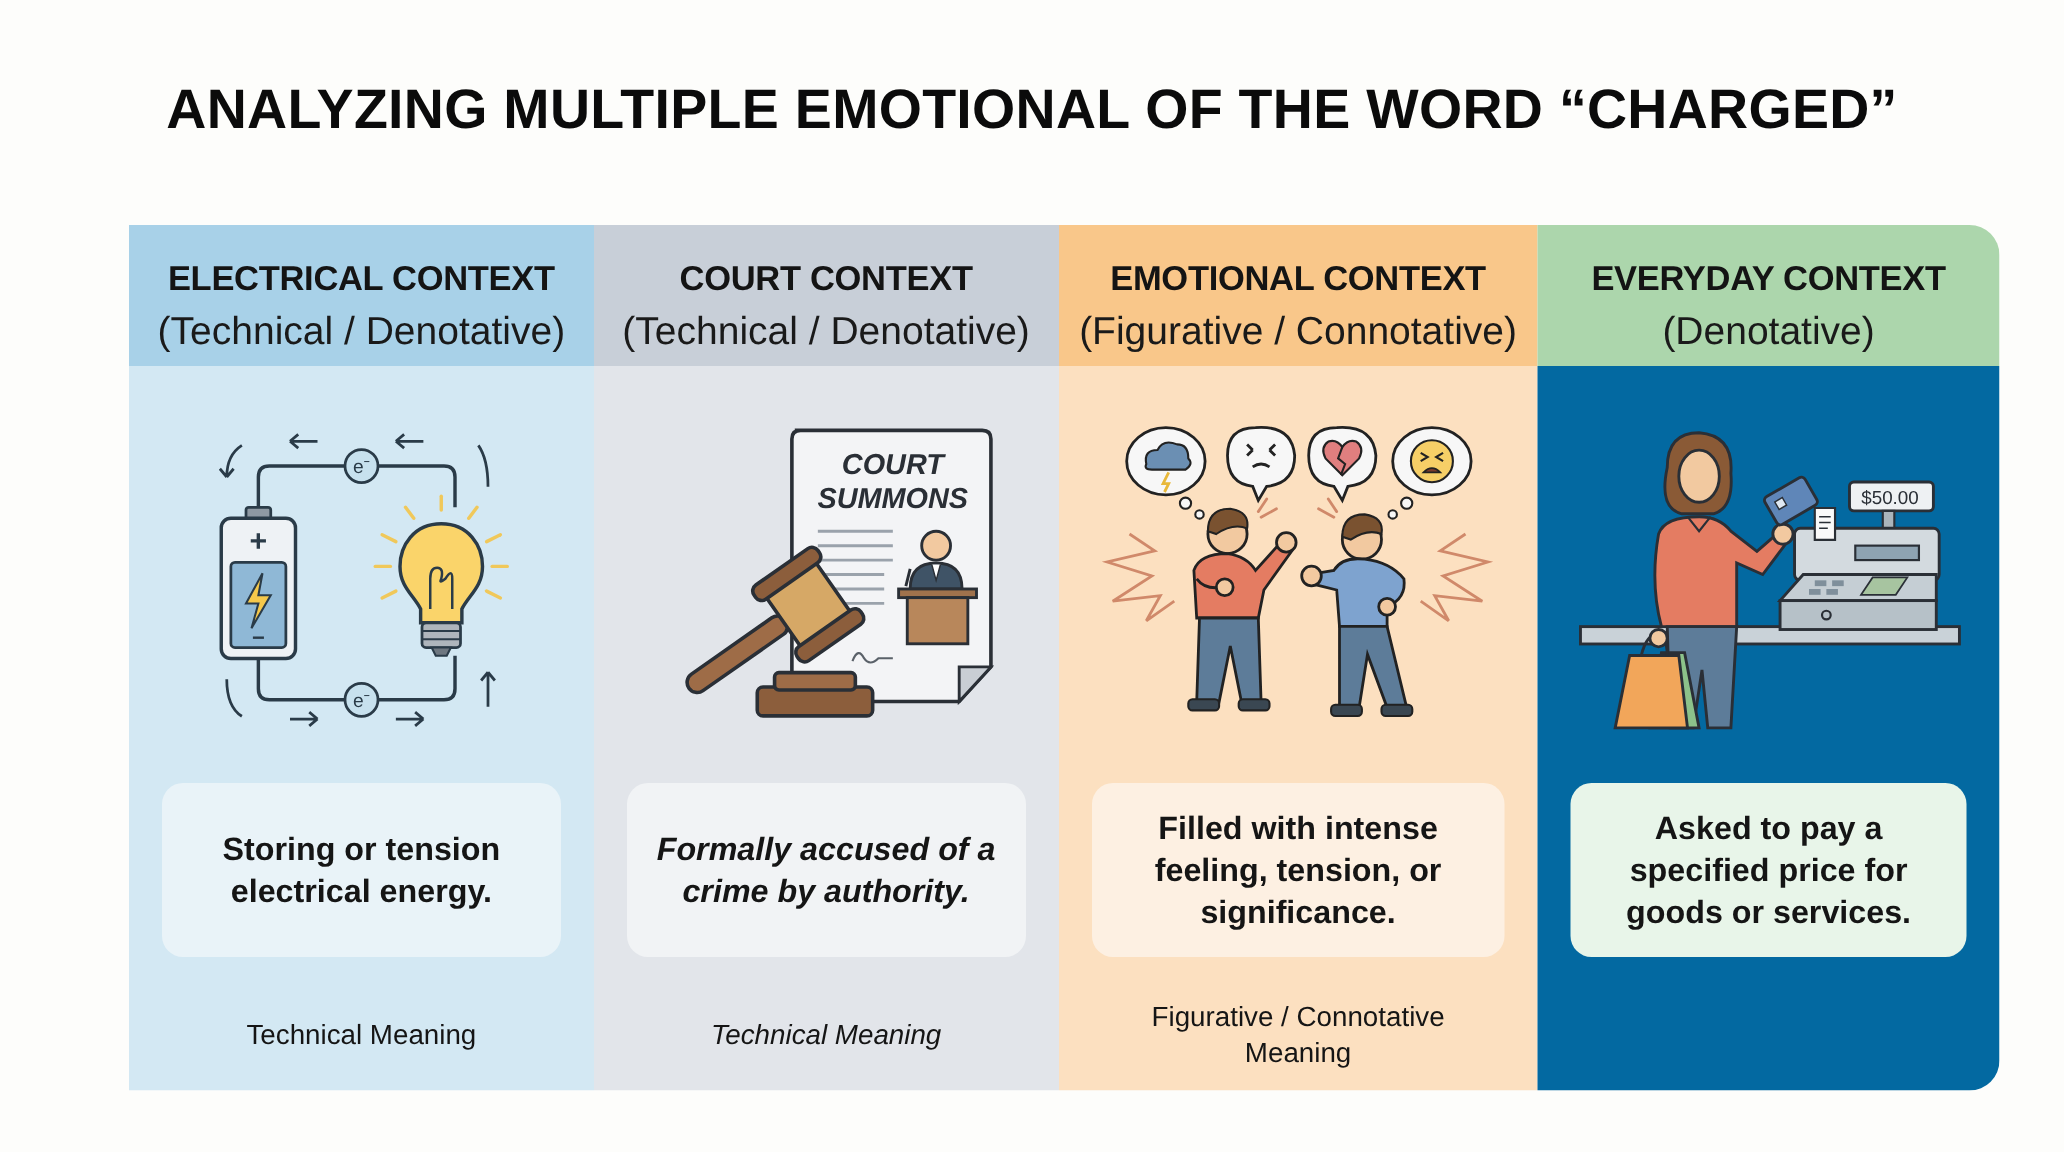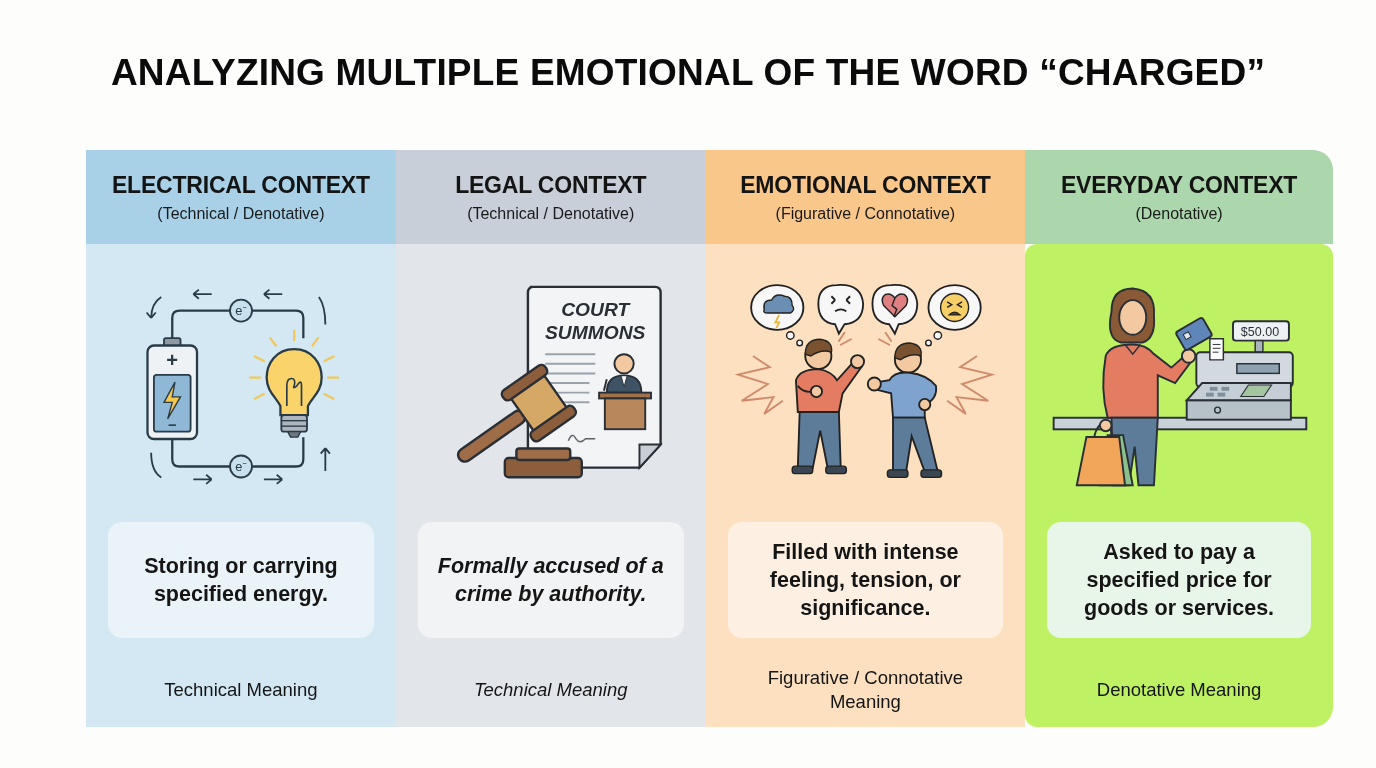--- a/index.html
+++ b/index.html
@@ -24,21 +24,21 @@
   .col-2 { width: 322px; }
   .col-3 { width: 332px; }
   .col-4 { width: 320px; }
   .col-head {
     height: 94px; text-align: center; padding-top: 22px;
   }
   .col-head .h {
     font-size: 23px; font-weight: 700; color: #141414; letter-spacing: -0.2px;
   }
   .col-head .s {
-    font-size: 16px; font-weight: 400; color: #1a1a1a; margin-top: 6px;
+    font-size: 26px; font-weight: 400; color: #1a1a1a; margin-top: 6px;
   }
   .col-body { position: absolute; top: 94px; left: 0; right: 0; bottom: 0; }
   .illus {
     position: absolute; left: 0; right: 0; top: 30px; height: 220px;
     display: flex; justify-content: center; align-items: center;
   }
   .def-card {
     position: absolute; left: 22px; right: 22px; top: 278px; height: 116px;
     border-radius: 14px;
     display: flex; align-items: center; justify-content: center; text-align: center;
@@ -58,21 +58,21 @@
 
   .col-2 .col-head { background: #c8cfd8; }
   .col-2 .col-body { background: #e2e5ea; font-style: italic; }
   .col-2 .def-card { background: #f1f3f5; }
 
   .col-3 .col-head { background: #f9c78a; }
   .col-3 .col-body { background: #fce0c0; }
   .col-3 .def-card { background: #fdf0e2; }
 
   .col-4 .col-head { background: #acd6ac; }
-  .col-4 .col-body { background: #bef264; border-radius: 12px; }
+  .col-4 .col-body { background: #0369a1; }
   .col-4 .def-card { background: #e8f5e9; }
 </style>
 </head>
 <body>
 
 <div class="page">
   <div class="title">ANALYZING MULTIPLE EMOTIONAL OF THE WORD “CHARGED”</div>
 
   <div class="board">
 
@@ -125,28 +125,28 @@
             </g>
 
             <path d="M178 72 C158 72 148 88 148 103 C148 118 158 124 163 134 V144 H193 V134 C198 124 208 118 208 103 C208 88 198 72 178 72 Z" fill="#fad46a" stroke="#2a3b48" stroke-width="2.5"></path>
             <path d="M170 134 V112 Q170 104 175 104 Q180 104 178 112 Q176 116 181 112 Q186 104 186 112 V134" fill="none" stroke="#2a3b48" stroke-width="1.8"></path>
             <rect x="164" y="144" width="28" height="18" rx="3" fill="#aeb5bc" stroke="#2a3b48" stroke-width="2"></rect>
             <line x1="164" y1="150" x2="192" y2="150" stroke="#2a3b48" stroke-width="1.5"></line>
             <line x1="164" y1="156" x2="192" y2="156" stroke="#2a3b48" stroke-width="1.5"></line>
             <path d="M171 162 H185 L182 168 H174 Z" fill="#6e7780" stroke="#2a3b48" stroke-width="1.5"></path>
           </svg>
         </div>
-        <div class="def-card">Storing or carrying specified energy.</div>
+        <div class="def-card">Storing or tension electrical energy.</div>
         <div class="meaning">Technical Meaning</div>
       </div>
     </div>
 
     <div class="col col-2">
       <div class="col-head">
-        <div class="h">LEGAL CONTEXT</div>
+        <div class="h">COURT CONTEXT</div>
         <div class="s">(Technical / Denotative)</div>
       </div>
       <div class="col-body">
         <div class="illus">
           <svg width="250" height="210" viewBox="0 0 260 210">
 
             <path d="M108 4 H238 Q244 4 244 10 V168 L222 192 H112 Q106 192 106 186 V10 Q106 4 112 4 Z" fill="#f3f4f6" stroke="#2a2f36" stroke-width="2.5"></path>
             <path d="M244 168 L222 168 L222 192 Z" fill="#c9ced4" stroke="#2a2f36" stroke-width="2"></path>
             <text x="176" y="34" text-anchor="middle" font-size="20" font-weight="700" fill="#2a2f36" font-family="Liberation Sans, sans-serif">COURT</text>
             <text x="176" y="58" text-anchor="middle" font-size="20" font-weight="700" fill="#2a2f36" font-family="Liberation Sans, sans-serif">SUMMONS</text>
@@ -288,18 +288,17 @@
             </g>
             <path d="M70 140 H118 L114 210 H98 L94 170 L88 210 H72 Z" fill="#5d7c99" stroke="#2a2f36" stroke-width="2"></path>
 
             <path d="M82 158 L92 210 H58 L66 158 Z" fill="#8cc28a" stroke="#2a2f36" stroke-width="2"></path>
             <path d="M44 160 H78 L84 210 H34 Z" fill="#f2a65a" stroke="#2a2f36" stroke-width="2"></path>
             <path d="M52 160 Q56 144 64 146 Q70 148 70 160" fill="none" stroke="#2a2f36" stroke-width="2"></path>
             <circle cx="64" cy="148" r="6" fill="#f2c9a0" stroke="#2a2f36" stroke-width="2"></circle>
           </svg>
         </div>
         <div class="def-card">Asked to pay a specified price for goods or services.</div>
-        <div class="meaning">Denotative Meaning</div>
       </div>
     </div>
 
   </div>
 </div>
 
 </body></html>

